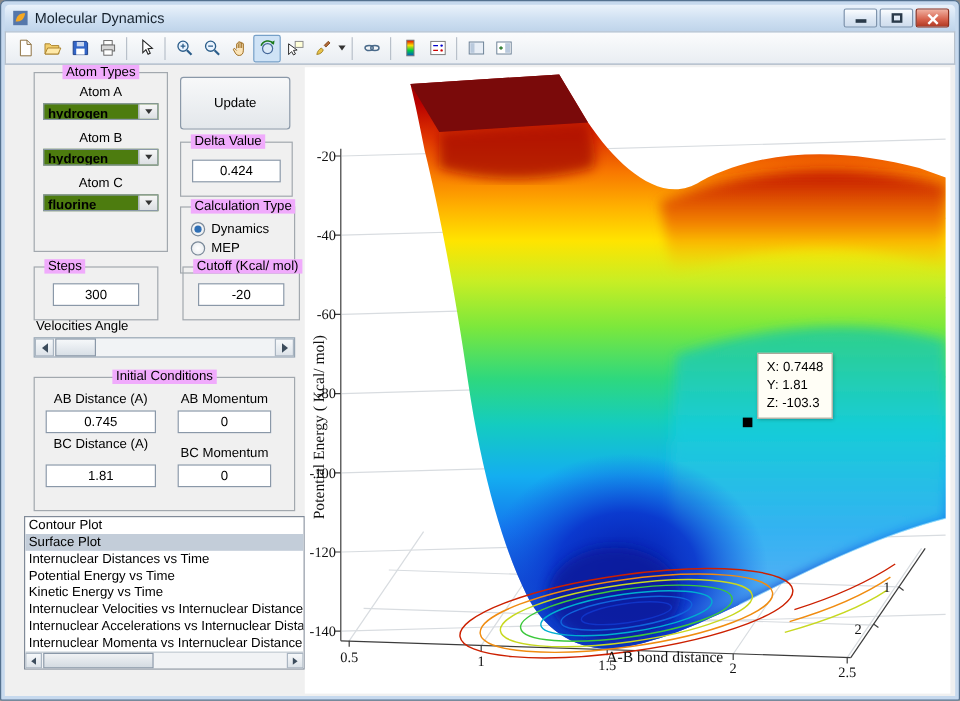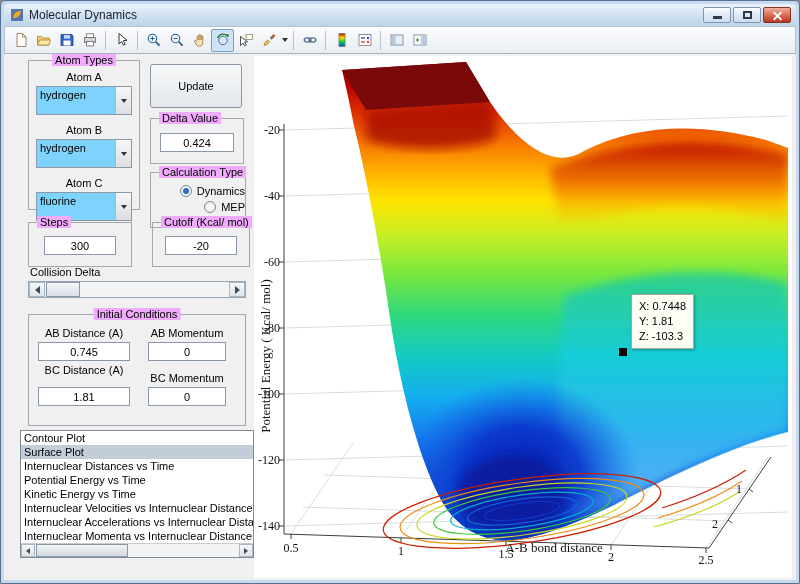--- a/index.html
+++ b/index.html
@@ -25,25 +25,25 @@
   .brush-drop { width:9px; height:23px; display:flex; align-items:center; justify-content:center; }
   .caret-down { width:0; height:0; border-left:3px solid transparent; border-right:3px solid transparent; border-top:4px solid #333; }
   
   .content { position:relative; width:792px; height:526px; background:#f0f0f0; overflow:hidden; }
   
   .panel { position:absolute; border:1px solid #a2a8ae; }
   .panel-title { position:absolute; top:-7px; left:8px; background:#f0abfc; padding:0 3px; font-size:11px; white-space:nowrap; }
   .panel-title.centered { left:50%; transform:translateX(-50%); }
   .lbl { font-size:11px; color:#000; text-align:center; }
   .edit { display:block; background:#fff; border:1px solid #8a98a8; font-size:11px; height:19px; text-align:center; font-family:"Liberation Sans",sans-serif; }
-  .combo { display:flex; width:96px; height:29px; border:1px solid #8a98a8; background:#7dd3fc; }
+  .combo { display:flex; width:96px; height:14px; border:1px solid #8a98a8; background:#4d7c0f;font-weight:bold; }
   .combo-text { flex:1; font-size:11px; padding:2px 3px; overflow:hidden; white-space:nowrap; }
   .combo-btn { width:16px; background:linear-gradient(#f7f7f7,#dcdfe3); border-left:1px solid #aab4be; display:flex; align-items:center; justify-content:center; }
   .btn-update { position:absolute; left:146px; top:10px; width:92px; height:44px; font-size:11px; background:linear-gradient(#f7f8f9,#e3e7eb); border:1px solid #8a98a8; border-radius:3px; font-family:"Liberation Sans",sans-serif; }
-  .radio-row { display:flex; align-items:center; gap:5px; height:16px; padding-left:8px;justify-content:flex-end; }
+  .radio-row { display:flex; align-items:center; gap:5px; height:16px; padding-left:8px; }
   .radio { width:12px; height:12px; border-radius:50%; border:1px solid #7b8a9a; background:radial-gradient(#fff,#e4e8ec); position:relative; }
   .radio.sel::after { content:''; position:absolute; left:2px; top:2px; width:6px; height:6px; border-radius:50%; background:#2f6fb5; }
   
   .hscroll { position:absolute; display:flex; border:1px solid #98a6b4; background:#f1f3f5; }
   .sb-btn { width:16px; height:100%; background:linear-gradient(#f6f8fa,#dde3e9); border:1px solid #aab6c2; display:flex; align-items:center; justify-content:center; }
   .tri-l { width:0; height:0; border-top:4px solid transparent; border-bottom:4px solid transparent; border-right:5px solid #3c4c5c; }
   .tri-r { width:0; height:0; border-top:4px solid transparent; border-bottom:4px solid transparent; border-left:5px solid #3c4c5c; }
   .sb-thumb { position:absolute; top:0; height:100%; background:linear-gradient(#f6f8fa,#d8dfe6); border:1px solid #8a98a8; }
   
   .listbox { position:absolute; left:16px; top:376px; width:234px; height:128px; background:#fff; border:1px solid #808a98; font-size:11px; overflow:hidden; }
@@ -262,21 +262,21 @@
     <div class="panel" style="left:24px; top:168px; width:104px; height:45px;">
       <span class="panel-title">Steps</span>
       <input class="edit" style="width: 72px; margin: 13px auto 0px;" value="300">
     </div>
 
     <div class="panel" style="left:148px; top:168px; width:98px; height:45px;">
       <span class="panel-title">Cutoff (Kcal/ mol)</span>
       <input class="edit" style="width: 72px; margin: 13px auto 0px;" value="-20">
     </div>
 
-    <div class="lbl" style="position:absolute;left:26px;top:212px;text-align:left;">Collision Delta</div>
+    <div class="lbl" style="position:absolute;left:26px;top:212px;text-align:left;">Velocities Angle</div>
     <div class="hscroll" style="left:24px;top:227px;width:218px;height:17px;">
       <div class="sb-btn" style="position:absolute;left:0;">
           <div class="tri-l"></div>
         </div>
       <div class="sb-thumb" style="left:17px;width:34px;"></div>
       <div class="sb-btn" style="position:absolute;right:0;">
           <div class="tri-r"></div>
         </div>
     </div>
 

